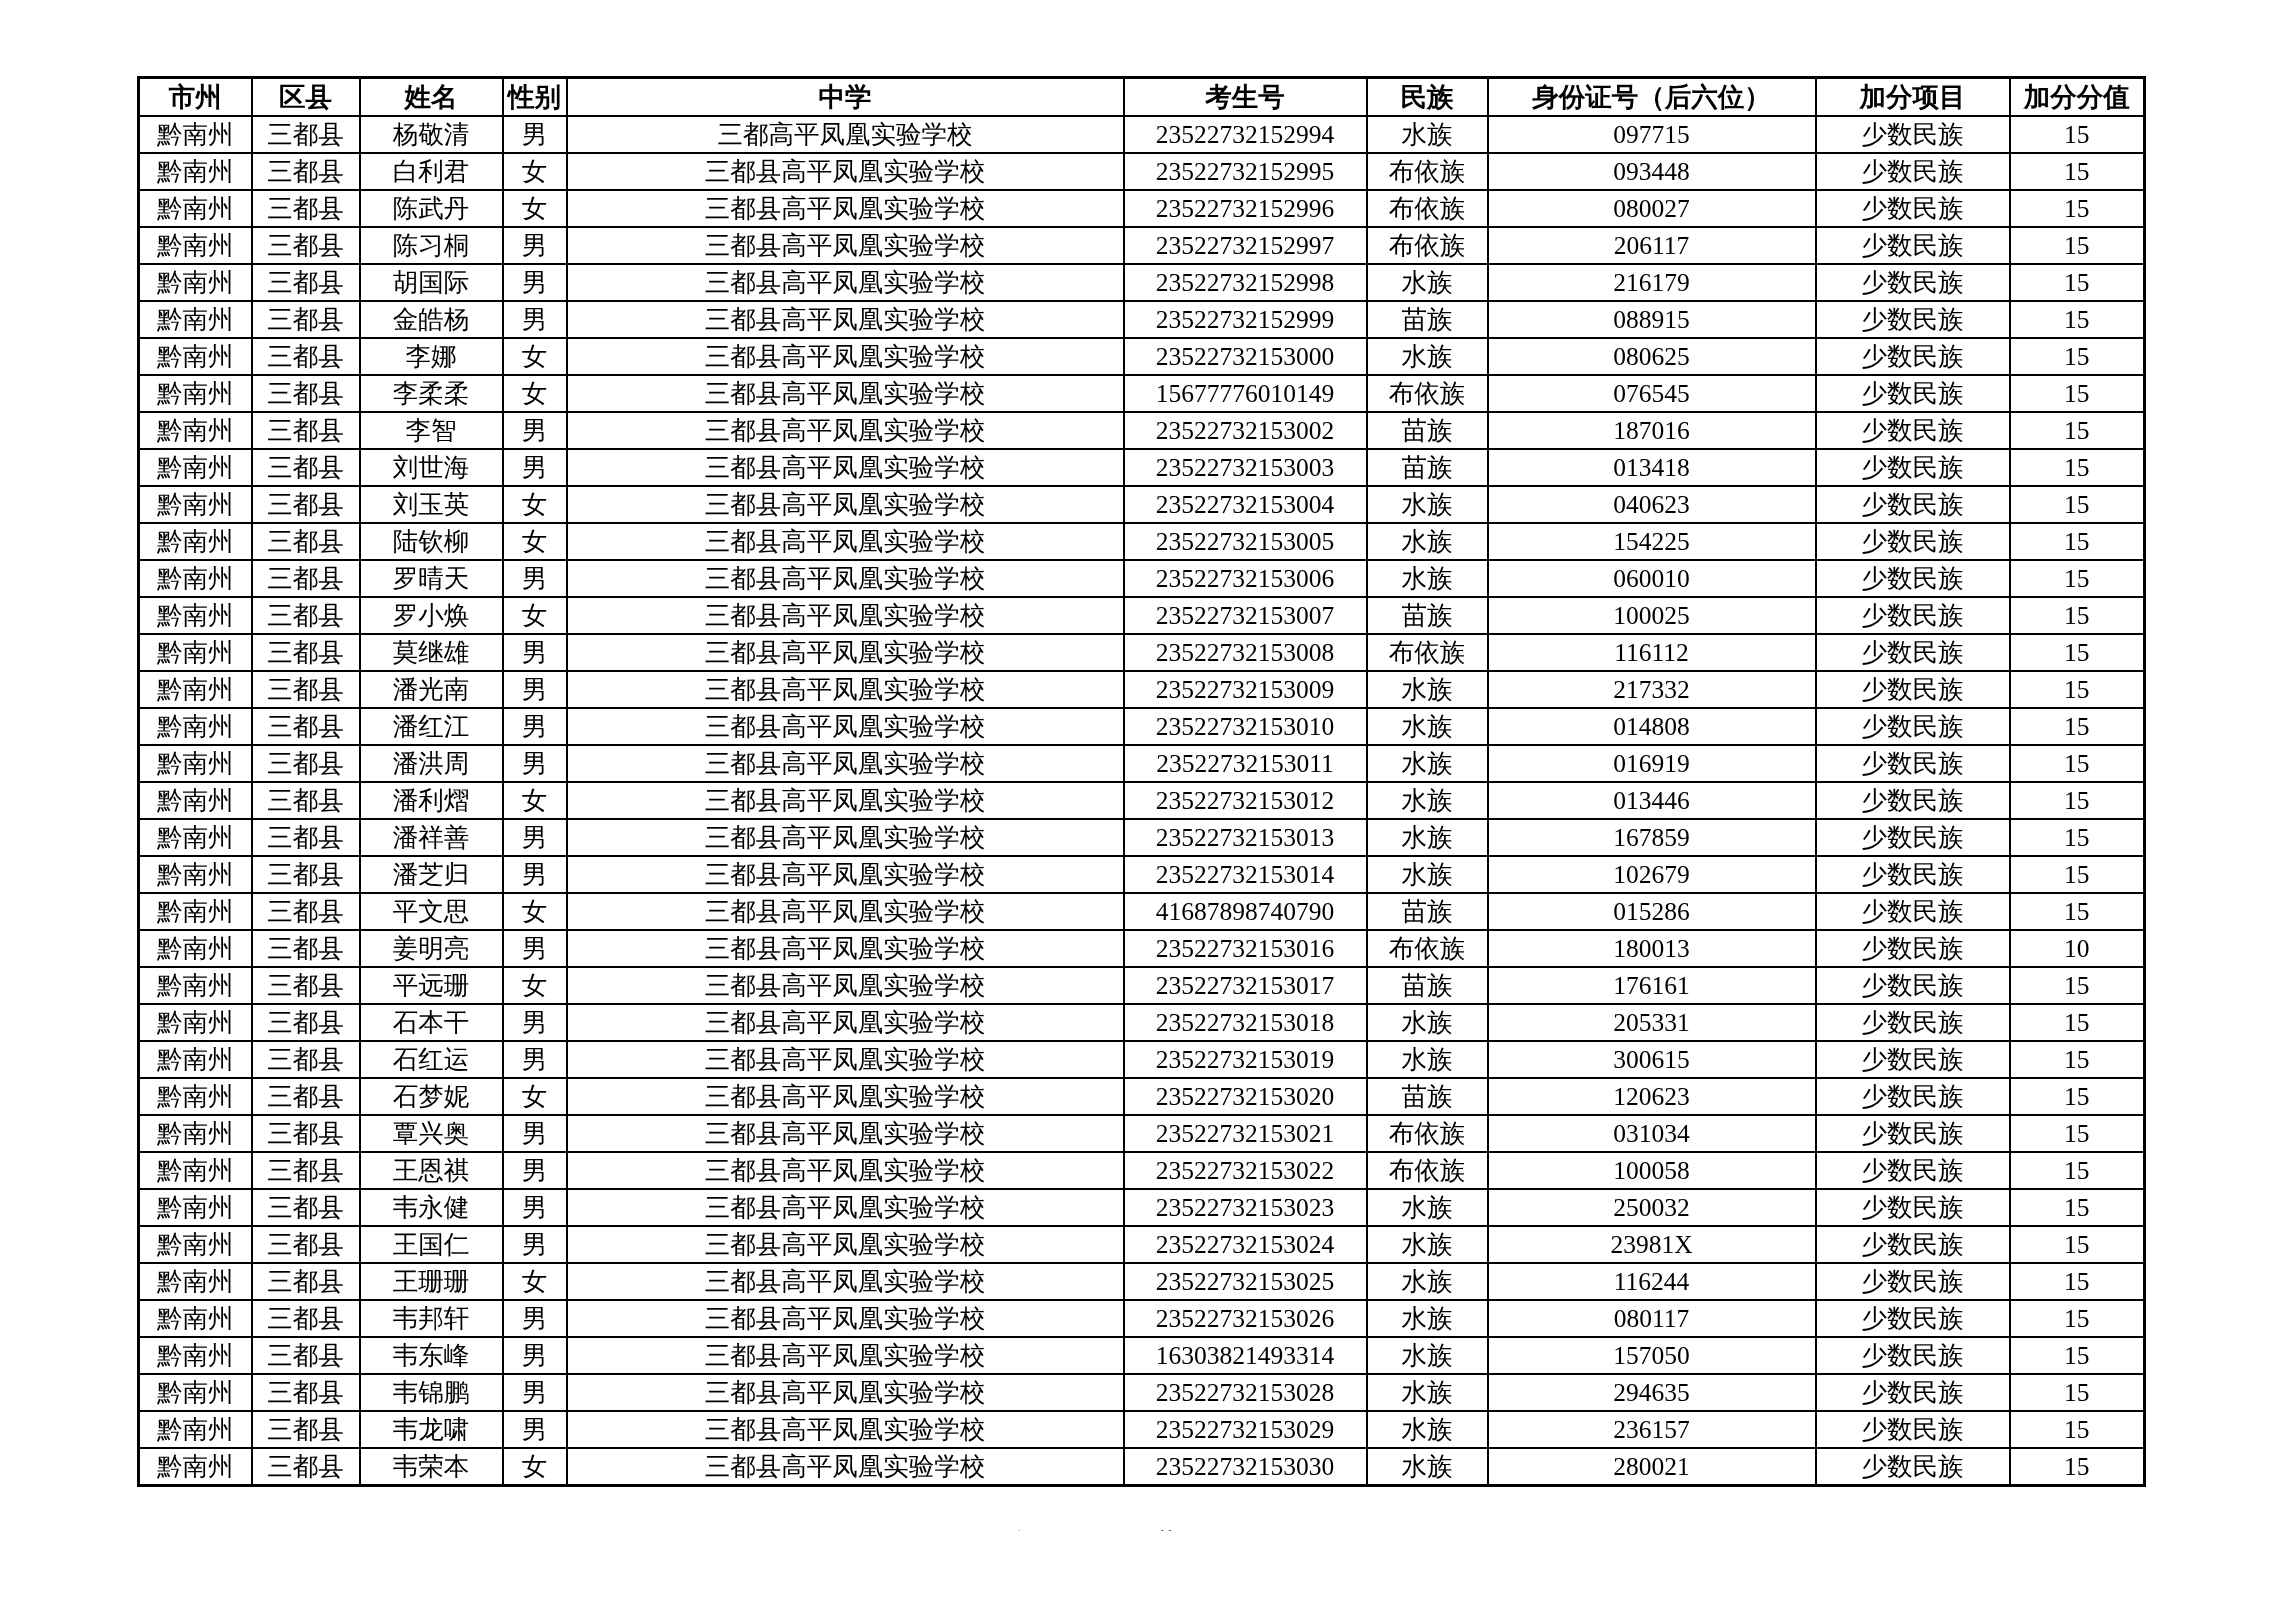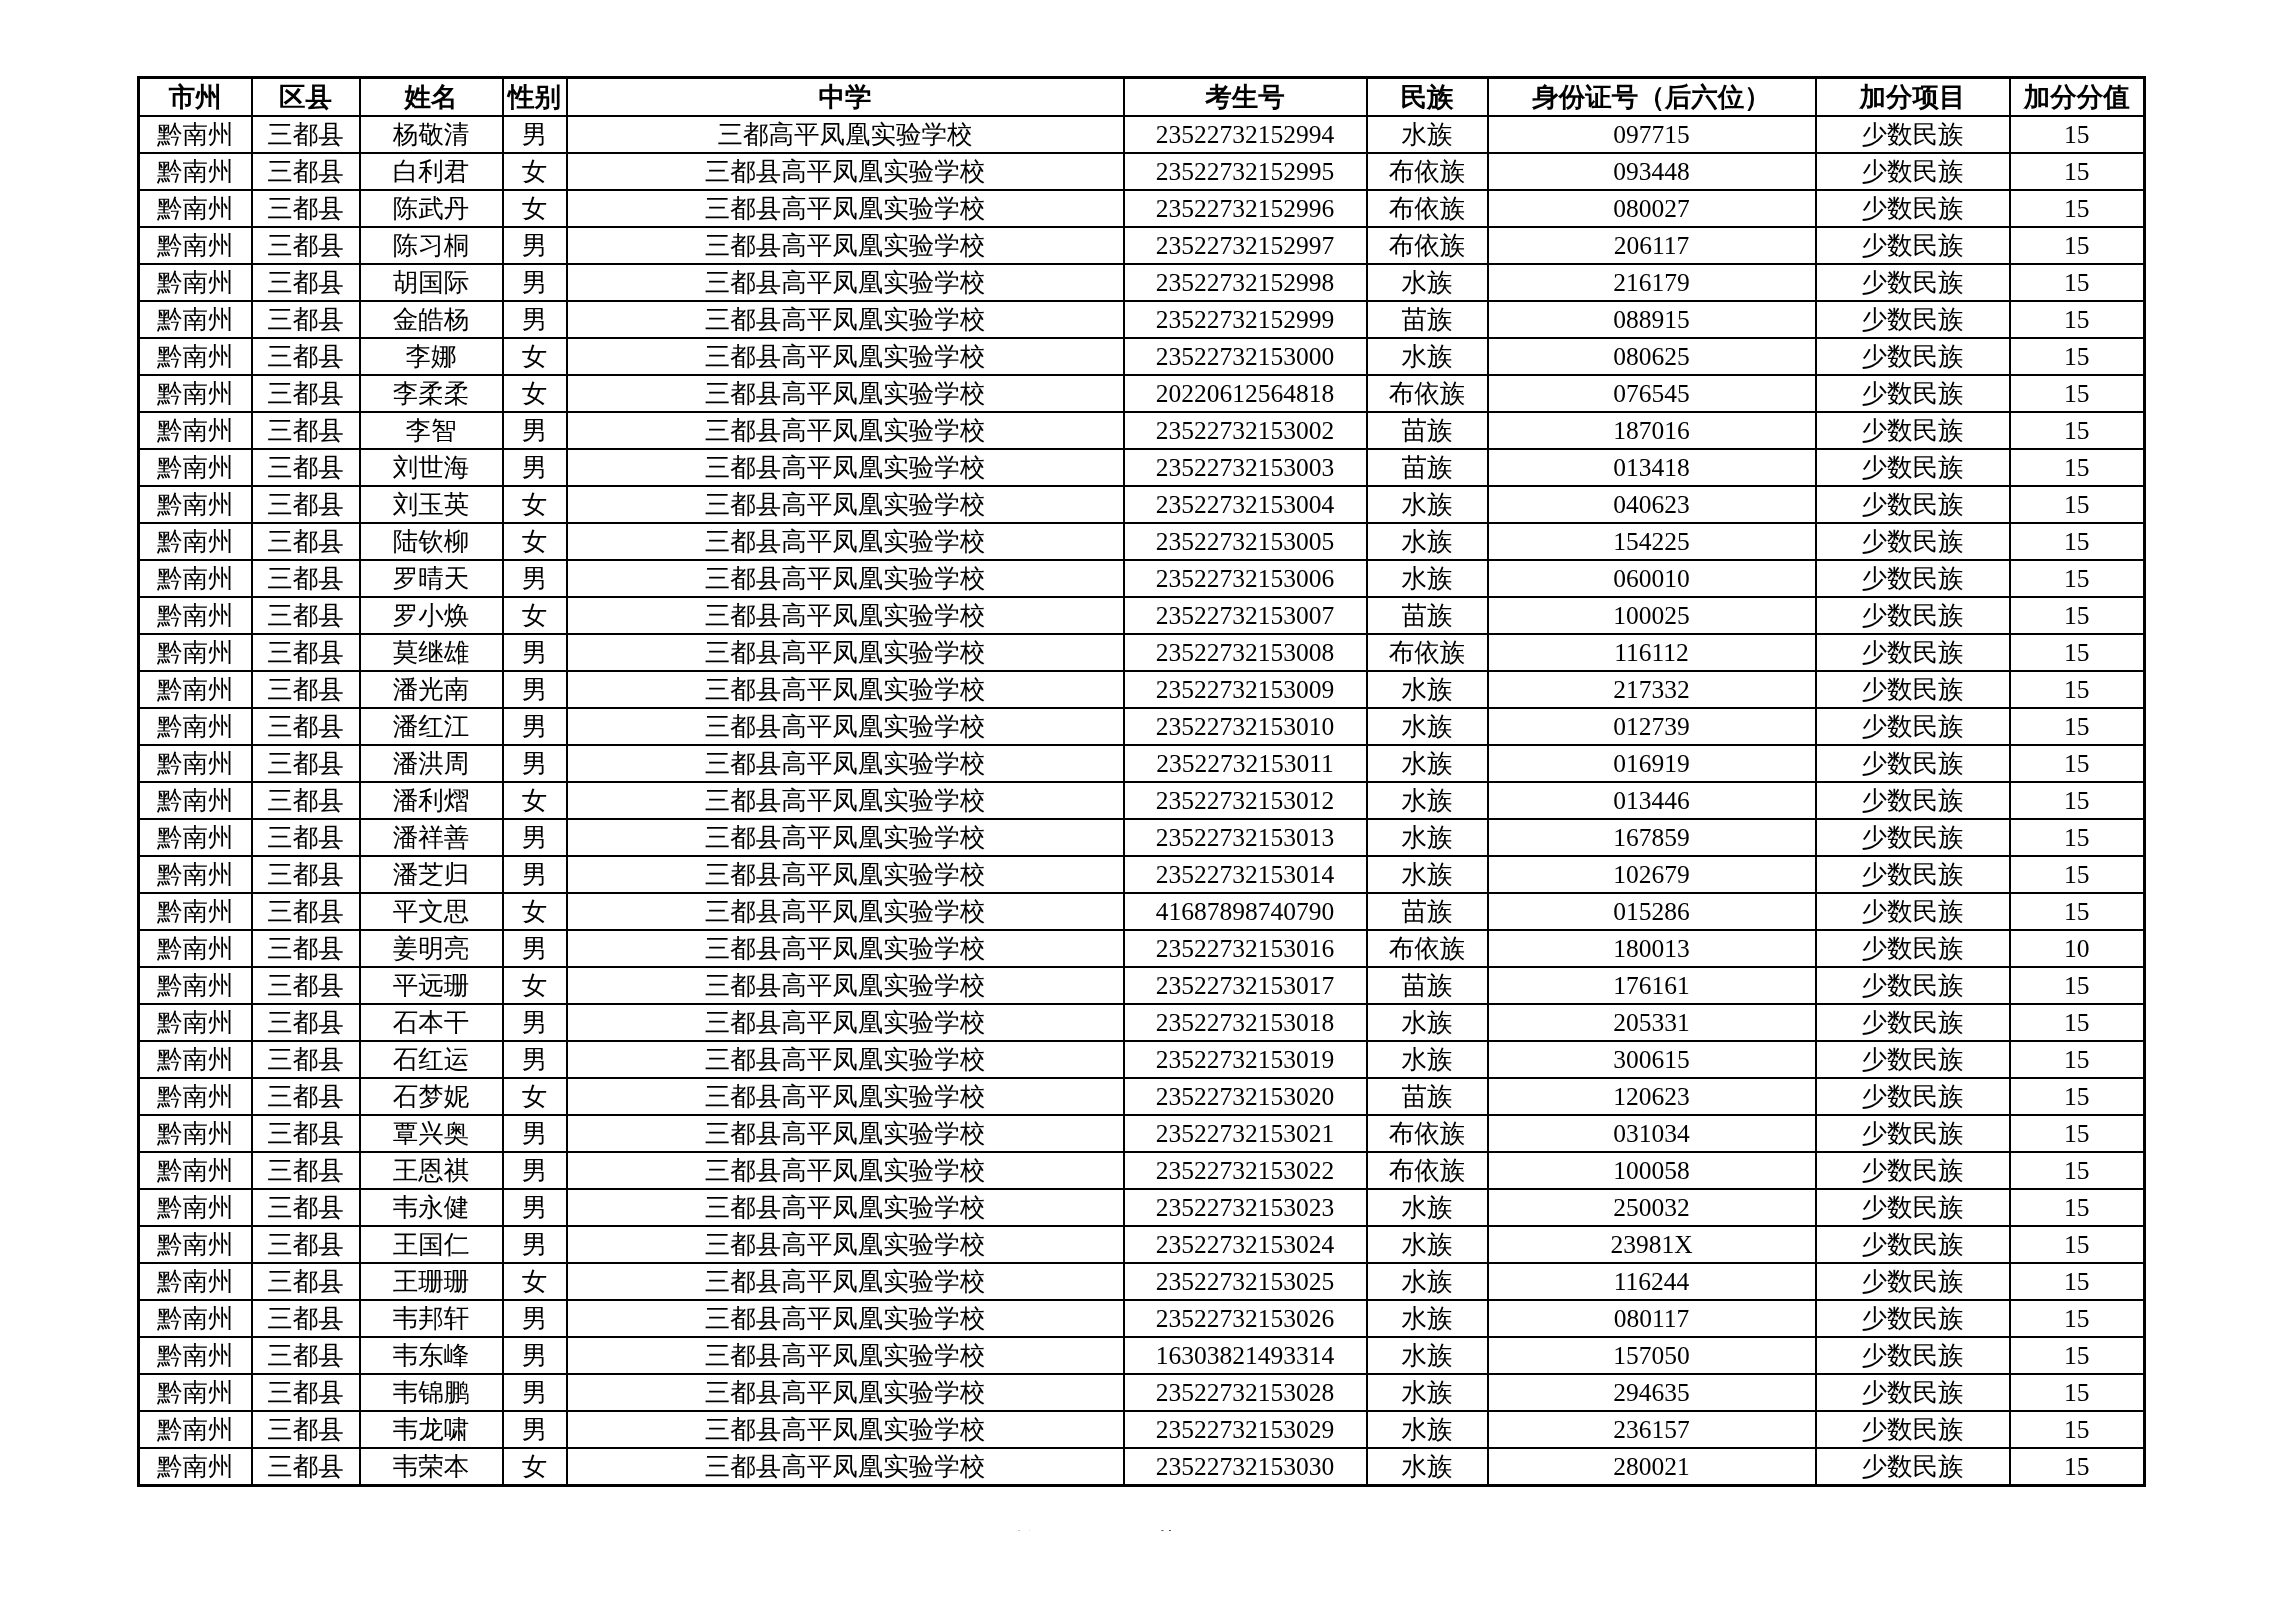--- a/index.html
+++ b/index.html
@@ -181,21 +181,21 @@
           <td>080625</td>
           <td>少数民族</td>
           <td>15</td>
         </tr>
         <tr>
           <td>黔南州</td>
           <td>三都县</td>
           <td>李柔柔</td>
           <td>女</td>
           <td>三都县高平凤凰实验学校</td>
-          <td>20220612564818</td>
+          <td>15677776010149</td>
           <td>布依族</td>
           <td>076545</td>
           <td>少数民族</td>
           <td>15</td>
         </tr>
         <tr>
           <td>黔南州</td>
           <td>三都县</td>
           <td>李智</td>
           <td>男</td>
@@ -291,21 +291,21 @@
           <td>15</td>
         </tr>
         <tr>
           <td>黔南州</td>
           <td>三都县</td>
           <td>潘红江</td>
           <td>男</td>
           <td>三都县高平凤凰实验学校</td>
           <td>23522732153010</td>
           <td>水族</td>
-          <td>012739</td>
+          <td>014808</td>
           <td>少数民族</td>
           <td>15</td>
         </tr>
         <tr>
           <td>黔南州</td>
           <td>三都县</td>
           <td>潘洪周</td>
           <td>男</td>
           <td>三都县高平凤凰实验学校</td>
           <td>23522732153011</td>

